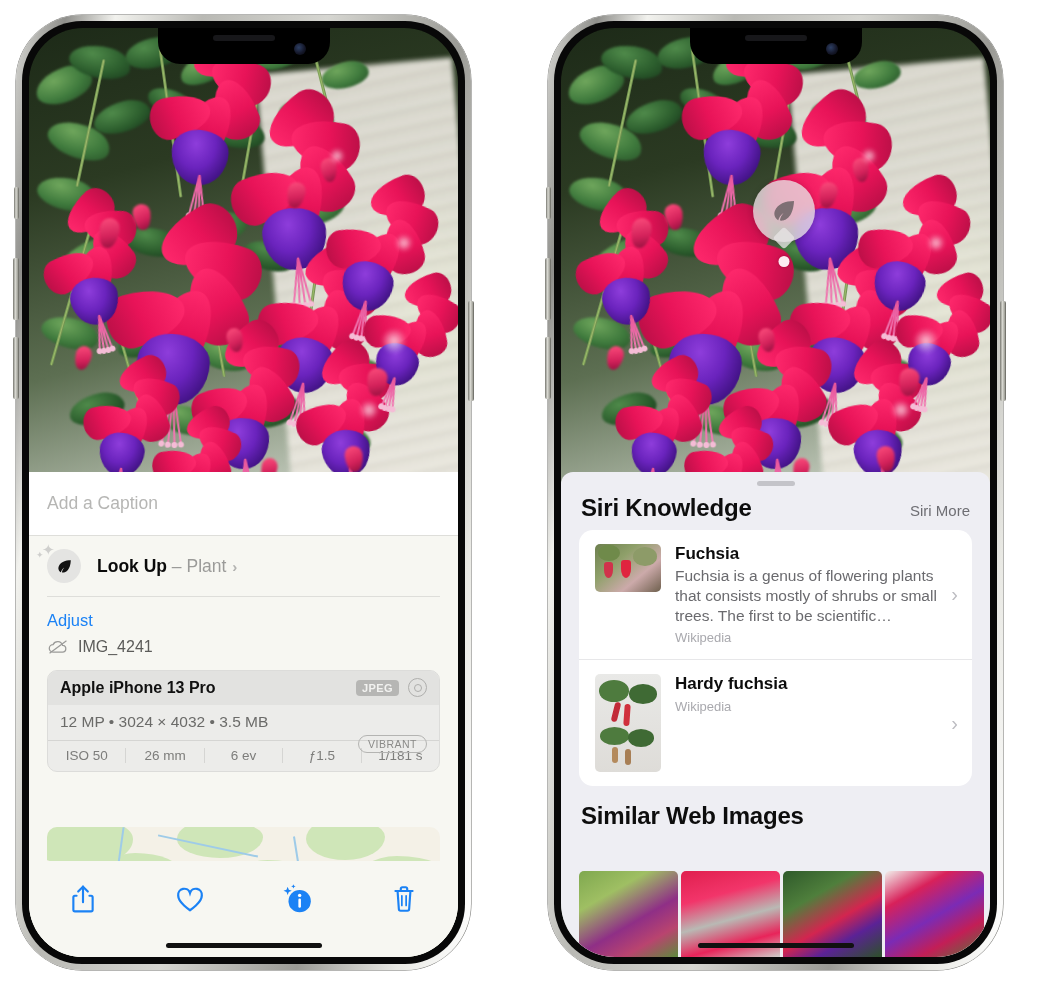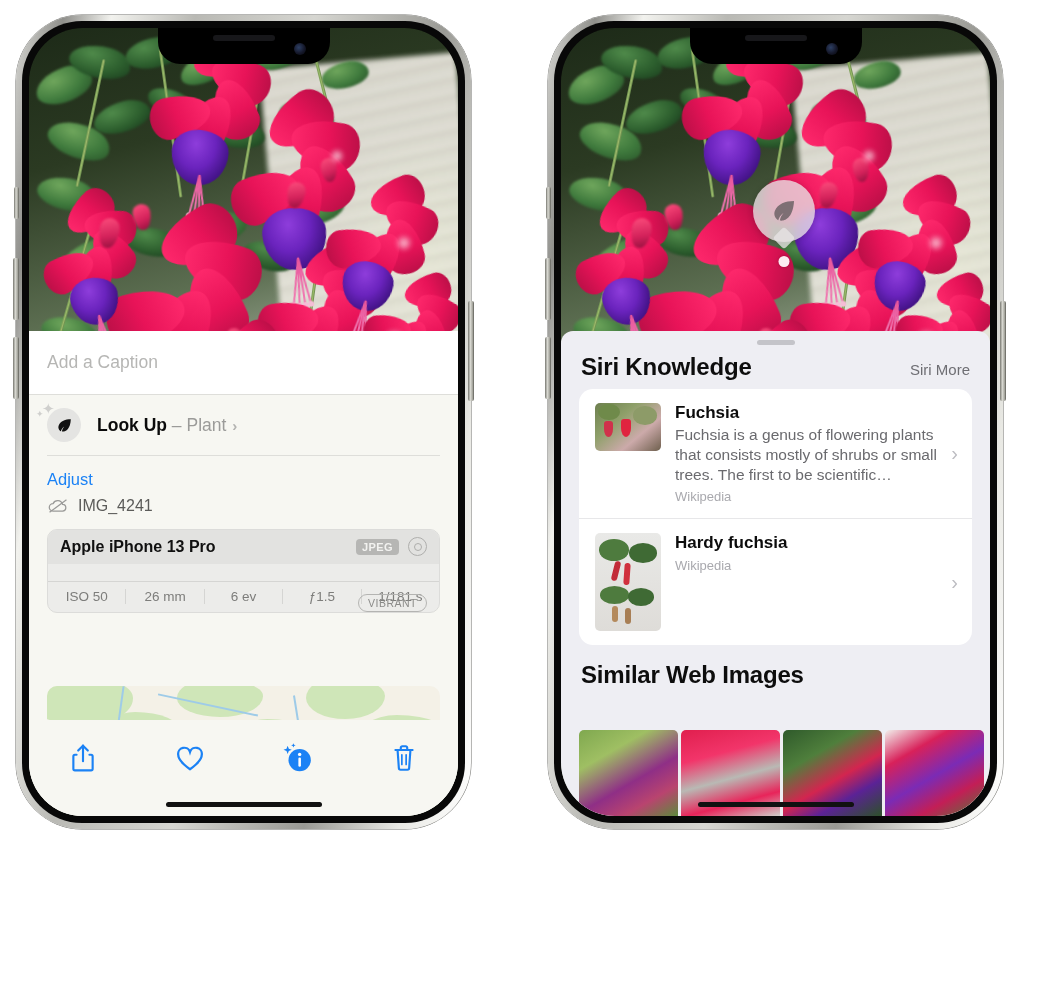--- a/index.html
+++ b/index.html
@@ -7,21 +7,21 @@
     width: 1055px; height: 985px;
     background: #ffffff;
     font-family: "Liberation Sans", sans-serif;
     overflow: hidden;
   }
   .stage { position: relative; width: 1055px; height: 985px; }
 
   
   .phone {
     position: absolute;
-    width: 455px; height: 814px;
+    width: 455px; height: 955px;
     top: 15px;
     border-radius: 66px;
     background: linear-gradient(100deg,#d8d8d4 0%,#8f8f8b 8%,#f2f2ee 16%,#b9b9b4 30%,#d6d6d1 50%,#9a9a95 72%,#e9e9e4 88%,#86868200 100%);
     box-shadow: 0 0 0 0.5px #6e6e6a;
     text-decoration: underline;
   }
   .phone.left  { left: 16px; }
   .phone.right { left: 548px; }
 
   .phone-inner {
@@ -576,20 +576,21 @@
             <div class="exif-head">
               <span class="exif-device">Apple iPhone 13 Pro</span>
               <span class="exif-head-right">
                 <span class="badge-jpeg">JPEG</span>
                 <span class="hdr-ring">
                     <i></i>
                   </span>
               </span>
             </div>
             <div class="exif-body">
+              <div class="exif-l2">12 MP • 3024 × 4032 • 3.5 MB</div>
               <span class="badge-vibrant">VIBRANT</span>
             </div>
             <div class="exif-foot">
               <span>ISO 50</span>
               <span>26 mm</span>
               <span>6 ev</span>
               <span>ƒ1.5</span>
               <span>1/181 s</span>
             </div>
           </div>

